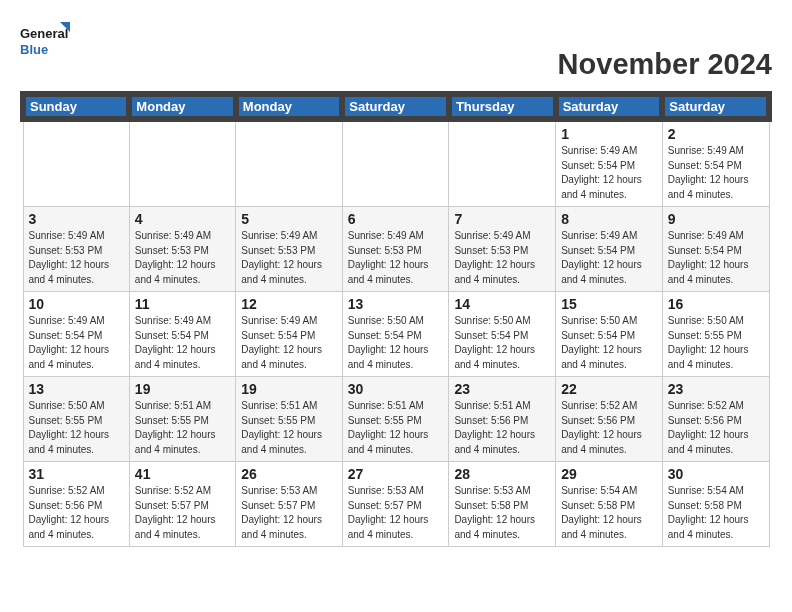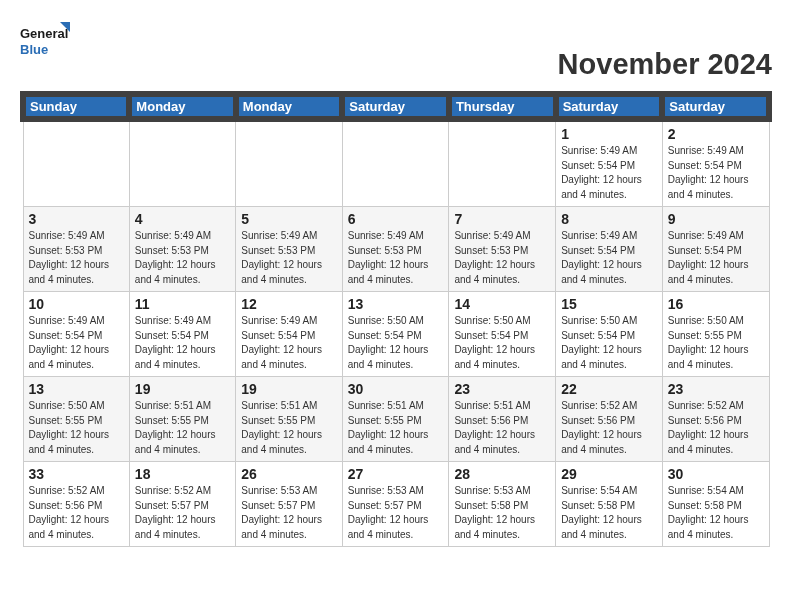--- a/index.html
+++ b/index.html
@@ -204,25 +204,25 @@
           <span class="day-number">22</span>
           <div class="day-info">Sunrise: 5:52 AM<br>Sunset: 5:56 PM<br>Daylight: 12 hours and 4 minutes.</div>
         </td>
         <td>
           <span class="day-number">23</span>
           <div class="day-info">Sunrise: 5:52 AM<br>Sunset: 5:56 PM<br>Daylight: 12 hours and 4 minutes.</div>
         </td>
       </tr>
       <tr>
         <td>
-          <span class="day-number">33</span>
+          <span class="day-number">31</span>
           <div class="day-info">Sunrise: 5:52 AM<br>Sunset: 5:56 PM<br>Daylight: 12 hours and 4 minutes.</div>
         </td>
         <td>
-          <span class="day-number">18</span>
+          <span class="day-number">41</span>
           <div class="day-info">Sunrise: 5:52 AM<br>Sunset: 5:57 PM<br>Daylight: 12 hours and 4 minutes.</div>
         </td>
         <td>
           <span class="day-number">26</span>
           <div class="day-info">Sunrise: 5:53 AM<br>Sunset: 5:57 PM<br>Daylight: 12 hours and 4 minutes.</div>
         </td>
         <td>
           <span class="day-number">27</span>
           <div class="day-info">Sunrise: 5:53 AM<br>Sunset: 5:57 PM<br>Daylight: 12 hours and 4 minutes.</div>
         </td>

